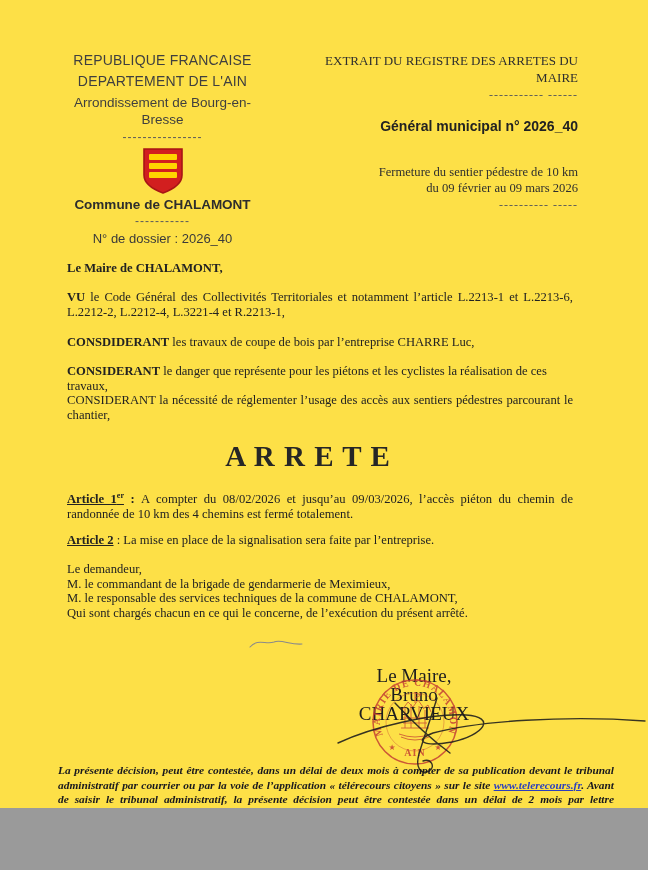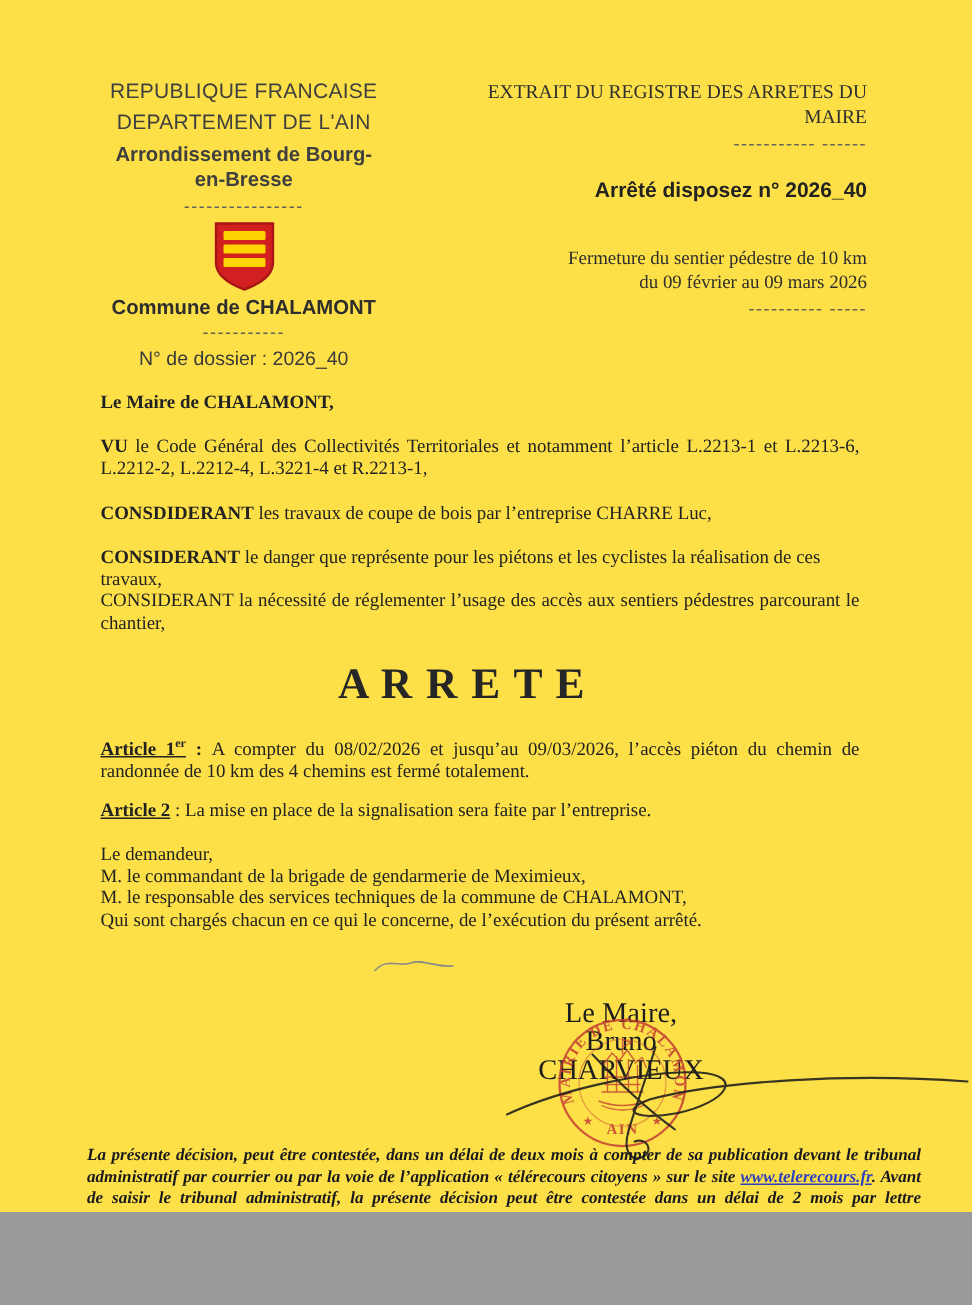--- a/index.html
+++ b/index.html
@@ -5,21 +5,21 @@
   html,body { margin:0; padding:0; background:#9a9a9a; }
   .page {
     position:relative; width:648px; height:808px; margin:0 auto;
     background:#fde047; overflow:hidden;
     font-family:"Liberation Serif", serif; color:#242424;
   }
   
   .hl { position:absolute; left:40px; top:50px; width:245px; text-align:center;
         font-family:"Liberation Sans", sans-serif; color:#3f3f3f; }
   .hl-line { font-size:14px; line-height:21px; letter-spacing:.2px; }
-  .hl-arr  { font-size:13.5px; line-height:17px; width:178px; margin:2px auto 0;font-weight:bold; }
+  .hl-arr  { font-size:13.5px; line-height:17px; width:178px; margin:2px auto 0; }
   .dash    { font-size:12px; letter-spacing:1px; color:#5a5a5a; line-height:12px; }
   .hl .dash { margin-top:3px; }
   .shield-wrap { margin:4px auto 2px; width:46px; height:48px; }
   .hl-commune { font-size:13.5px; font-weight:bold; color:#2d2d2d; margin-top:2px; }
   .hl-dossier { font-size:13px; margin-top:4px; color:#3a3a3a; }
   
   .hr { position:absolute; left:320px; top:52px; width:258px; text-align:right; }
   .hr-title { font-size:13px; line-height:17px; color:#2e2e2e; }
   .hr .dash { margin-top:3px; }
   .hr-no { font-family:"Liberation Sans", sans-serif; font-weight:bold;
@@ -66,21 +66,21 @@
       </svg>
     </div>
     <div class="hl-commune">Commune de CHALAMONT</div>
     <div class="dash">-----------</div>
     <div class="hl-dossier">N° de dossier : 2026_40</div>
   </div>
 
   <div class="hr">
     <div class="hr-title">EXTRAIT DU REGISTRE DES ARRETES DU MAIRE</div>
     <div class="dash">----------- ------</div>
-    <div class="hr-no">Arrêté disposez n° 2026_40</div>
+    <div class="hr-no">Général municipal n° 2026_40</div>
     <div class="hr-subject">
       <div>Fermeture du sentier pédestre de 10 km</div>
       <div>du 09 février au 09 mars 2026</div>
     </div>
     <div class="dash">---------- -----</div>
   </div>
 
   <div class="bp" style="top:261px">
     <span class="b">Le Maire de CHALAMONT,</span>
   </div>

